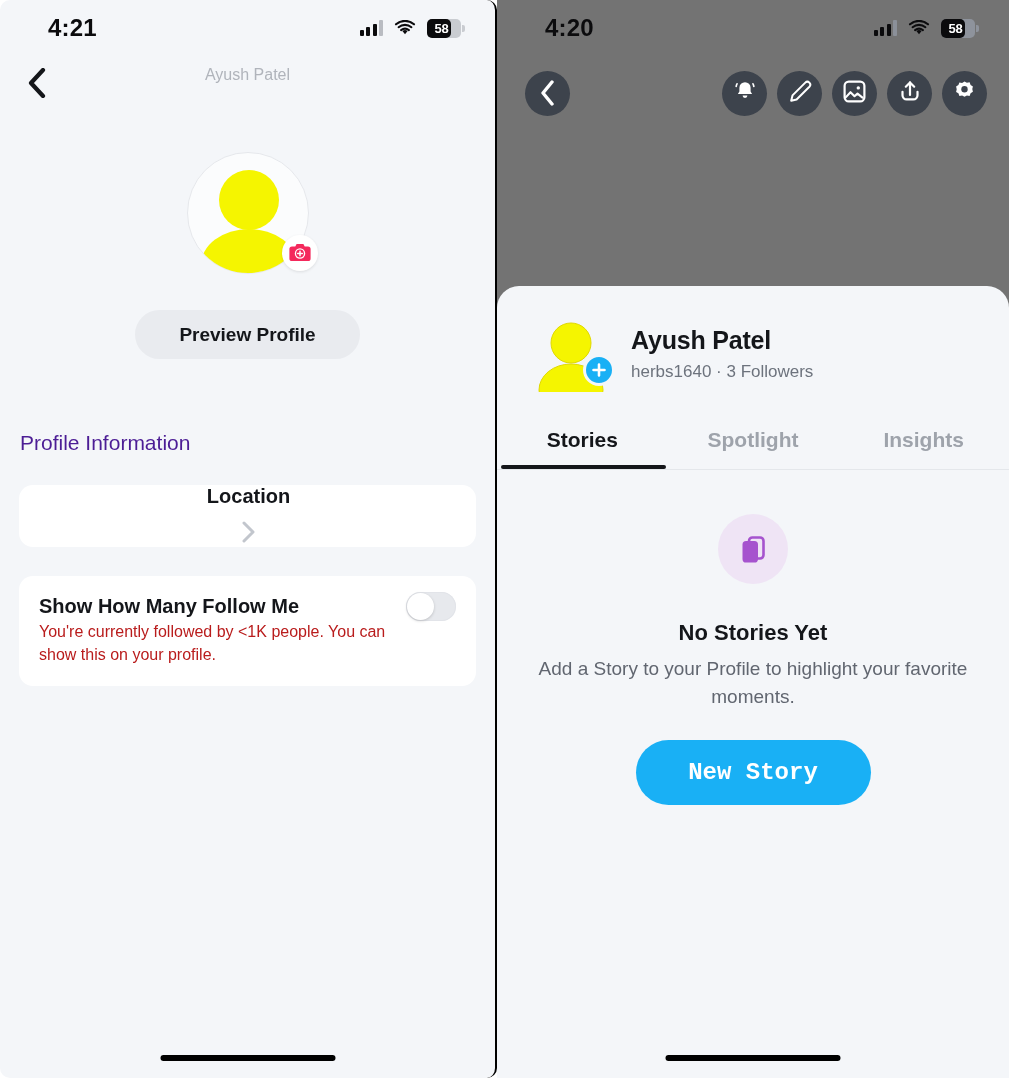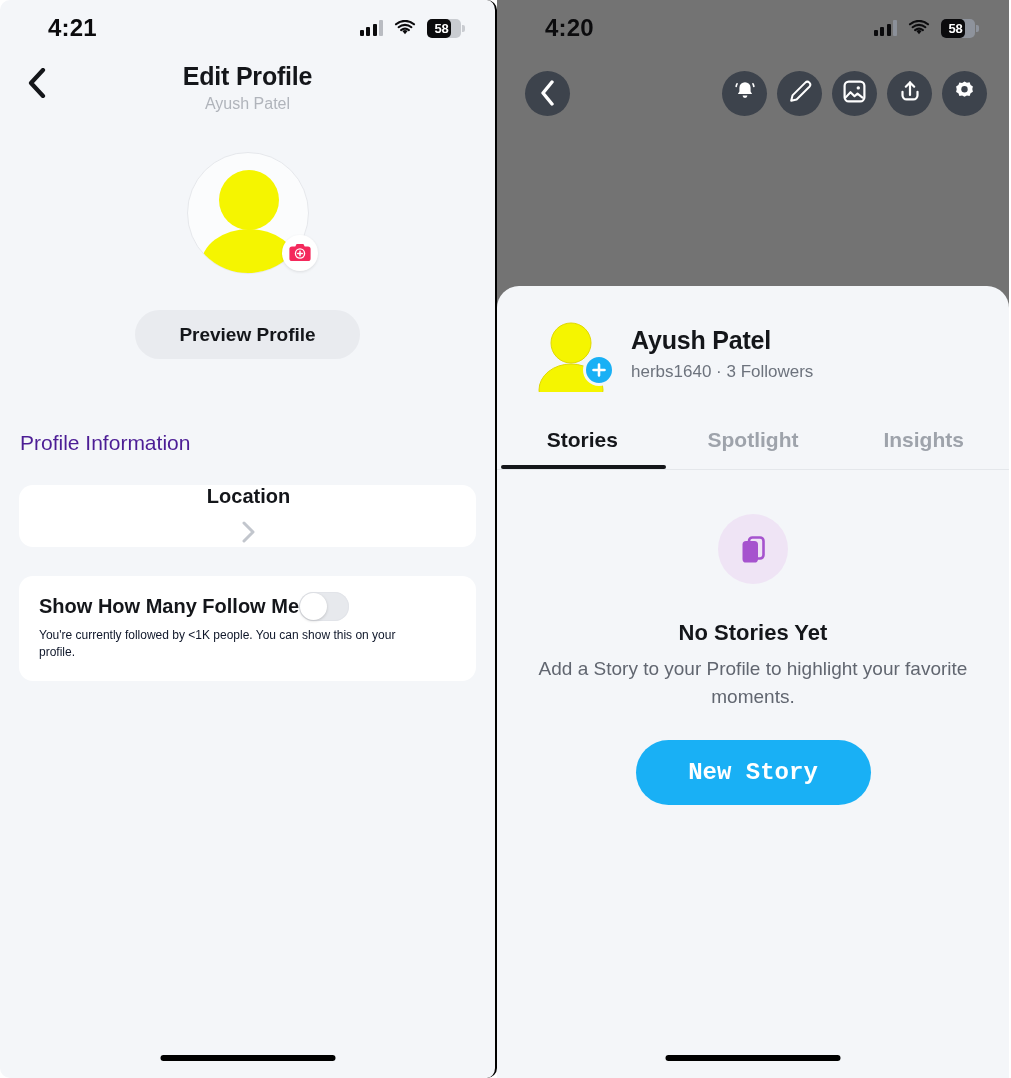--- a/index.html
+++ b/index.html
@@ -94,32 +94,32 @@
   .bio-card { height:62px; display:flex; align-items:center;
     justify-content:space-between; padding:0 20px; }
   .bio-ph { font-size:19px; color:#757b85; }
   .bio-count { font-size:16px; color:#848a93; }
 
   .loc-card { height:62px; display:flex; align-items:center;
     justify-content:space-between; padding:0 18px 0 20px; margin-top:30px;flex-direction:column; }
   .loc-label { font-size:20px; font-weight:bold; color:#14161a; }
 
   .toggle-card { margin-top:29px; padding:16px 20px 20px; }
-  .tg-row { display:flex; align-items:flex-start; }
+  .tg-row { display:flex; align-items:flex-start; justify-content:space-between; }
   .tg-title { font-size:20px; font-weight:bold; color:#14161a; padding-top:3px; }
   .switch {
     width:50px; height:29px; border-radius:16px; background:#e7e9ed;
     position:relative; flex:0 0 50px; cursor:pointer;
     box-shadow:inset 0 0 0 1px #e2e4e9;
   }
   .switch .knob{
     position:absolute; left:1px; top:1px; width:27px; height:27px;
     border-radius:50%; background:#fff; box-shadow:0 1px 3px rgba(0,0,0,.18);
   }
-  .tg-desc { font-size:12px; color:#0f172a; line-height:1.42; margin-top:6px;
+  .tg-desc { font-size:16px; color:#b91c1c; line-height:1.42; 
     max-width:360px; }
 
   .home-ind {
     position:absolute; bottom:17px; left:50%; transform:translateX(-50%);
     width:175px; height:6px; border-radius:4px; background:#000;
   }
 
   
   .phone-right {
     width:512px; height:1078px; background:#737373;
@@ -219,21 +219,20 @@
       </div>
     </div>
 
     <div class="nav-left">
       <div class="back-chev">
         <svg width="18" height="30" viewBox="0 0 18 30">
             <path d="M15 2L3 15l12 13" stroke="#14161a" stroke-width="4.2" fill="none" stroke-linecap="round" stroke-linejoin="round"></path>
           </svg>
       </div>
       <div class="nav-title-wrap">
-        <div class="nav-title">Edit Profile</div>
         <div class="nav-sub">Ayush Patel</div>
       </div>
     </div>
 
     <div class="avatar-block">
       <div class="avatar-ring">
         <div class="avatar-silhouette">
           <svg width="122" height="122" viewBox="0 0 122 122">
             <circle cx="61" cy="47" r="30" fill="#F5F500"></circle>
             <ellipse cx="61" cy="112" rx="48" ry="36" fill="#F5F500"></ellipse>

